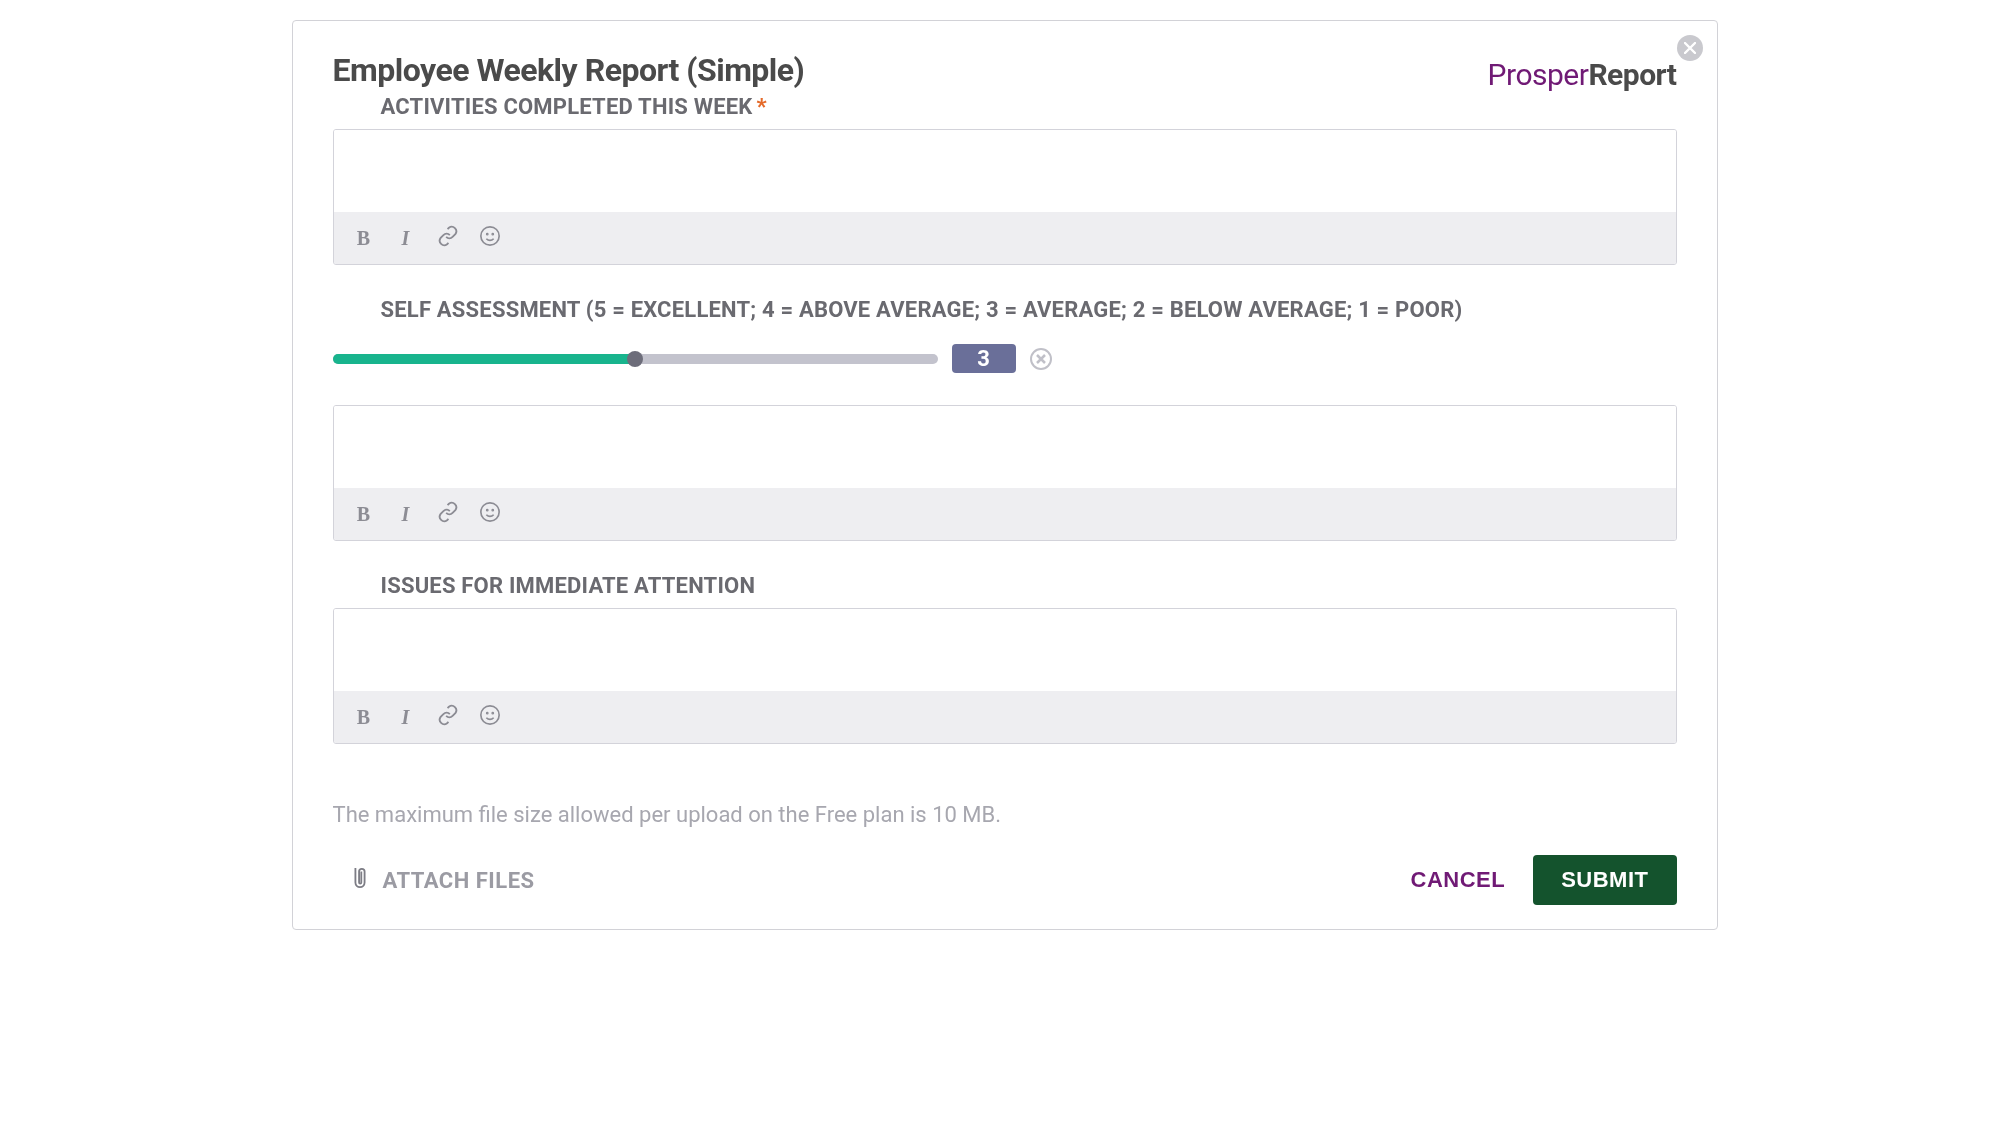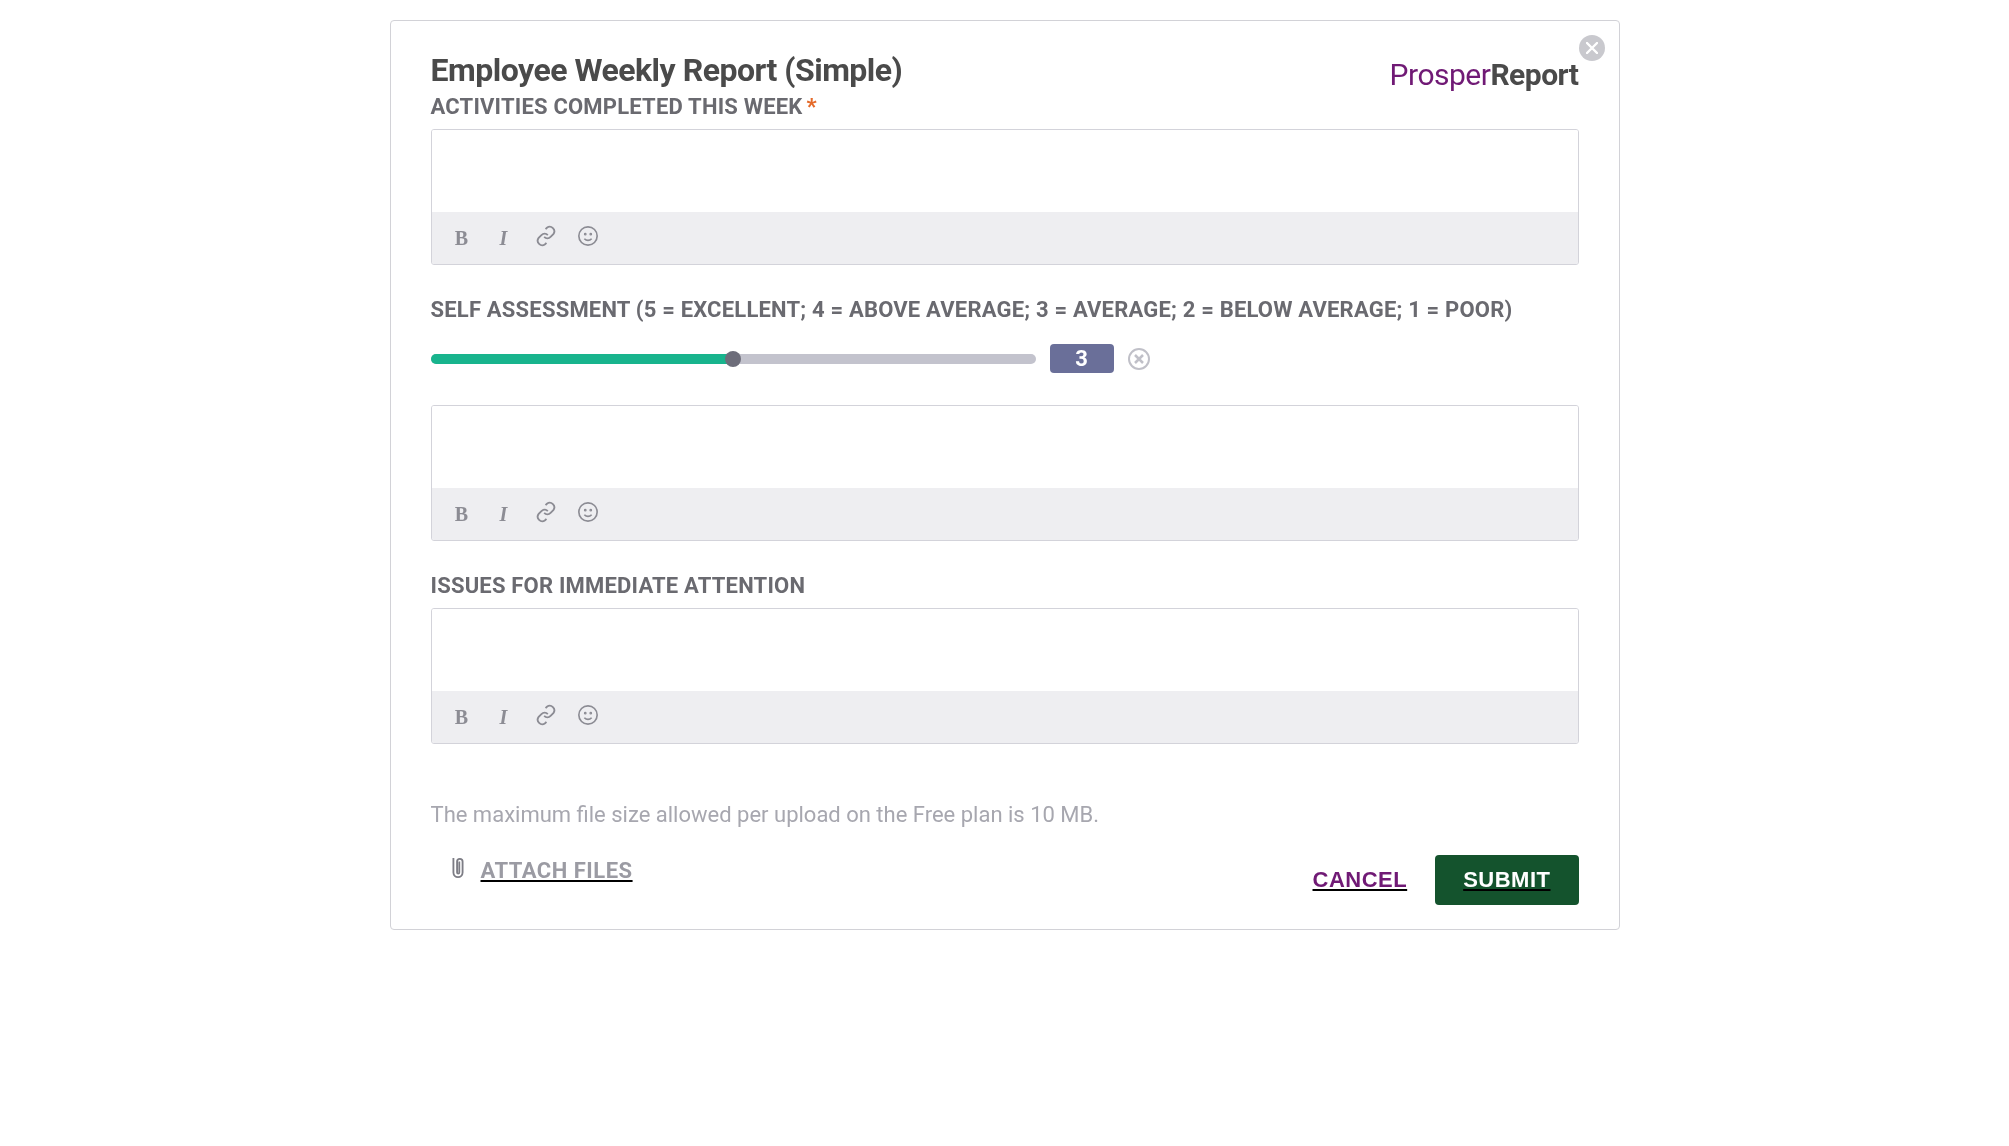--- a/index.html
+++ b/index.html
@@ -6,21 +6,21 @@
   html, body { width: 100%; height: 100%; }
   body {
     font-family: -apple-system, BlinkMacSystemFont, "Segoe UI", Roboto, Helvetica, Arial, sans-serif;
     background: #ffffff;
     display: flex;
     justify-content: center;
     align-items: flex-start;
     padding-top: 20px;
   }
   .modal {
-    width: 1230px;
+    width: 1426px;
     border: 1px solid #d2d2d7;
     border-radius: 4px;
     background: #ffffff;
     position: relative;
     padding: 30px 40px 24px 40px;
   }
   .close-btn {
     position: absolute;
     top: 14px;
     right: 14px;
@@ -52,20 +52,21 @@
     padding-top: 6px;
   }
   .logo .prosper { color: #701a75; font-weight: 400; }
   .logo .forms { color: #4a4a4a; font-weight: 700; }
   .field-label {
     font-size: 22px;
     font-weight: 700;
     color: #6a6a70;
     letter-spacing: 0.2px;
     margin-top: 2px;
+    margin-left: 48px;
   }
   .required-star { color: #e46a2a; font-weight: 800; margin-left: 4px; }
   .section { margin-top: 32px; }
   .section.first { margin-top: 0; }
   .rich-editor {
     border: 1px solid #d3d3da;
     border-radius: 3px;
     margin-top: 10px;
     overflow: hidden;
   }
@@ -154,23 +155,22 @@
   .slider-clear svg { width: 10px; height: 10px; stroke: #c0c0c8; stroke-width: 2.5; }
 
   .file-hint {
     color: #a7a7af;
     font-size: 22px;
     margin-top: 58px;
   }
   .footer-row {
     display: flex;
     justify-content: space-between;
-    align-items: flex-start;
+    align-items: center;
     margin-top: 28px;
-    text-decoration: underline;
   }
   .attach {
     display: flex;
     align-items: center;
     gap: 12px;
     color: #9b9ba3;
     font-weight: 700;
     font-size: 22px;
     letter-spacing: 0.5px;
     cursor: pointer;

